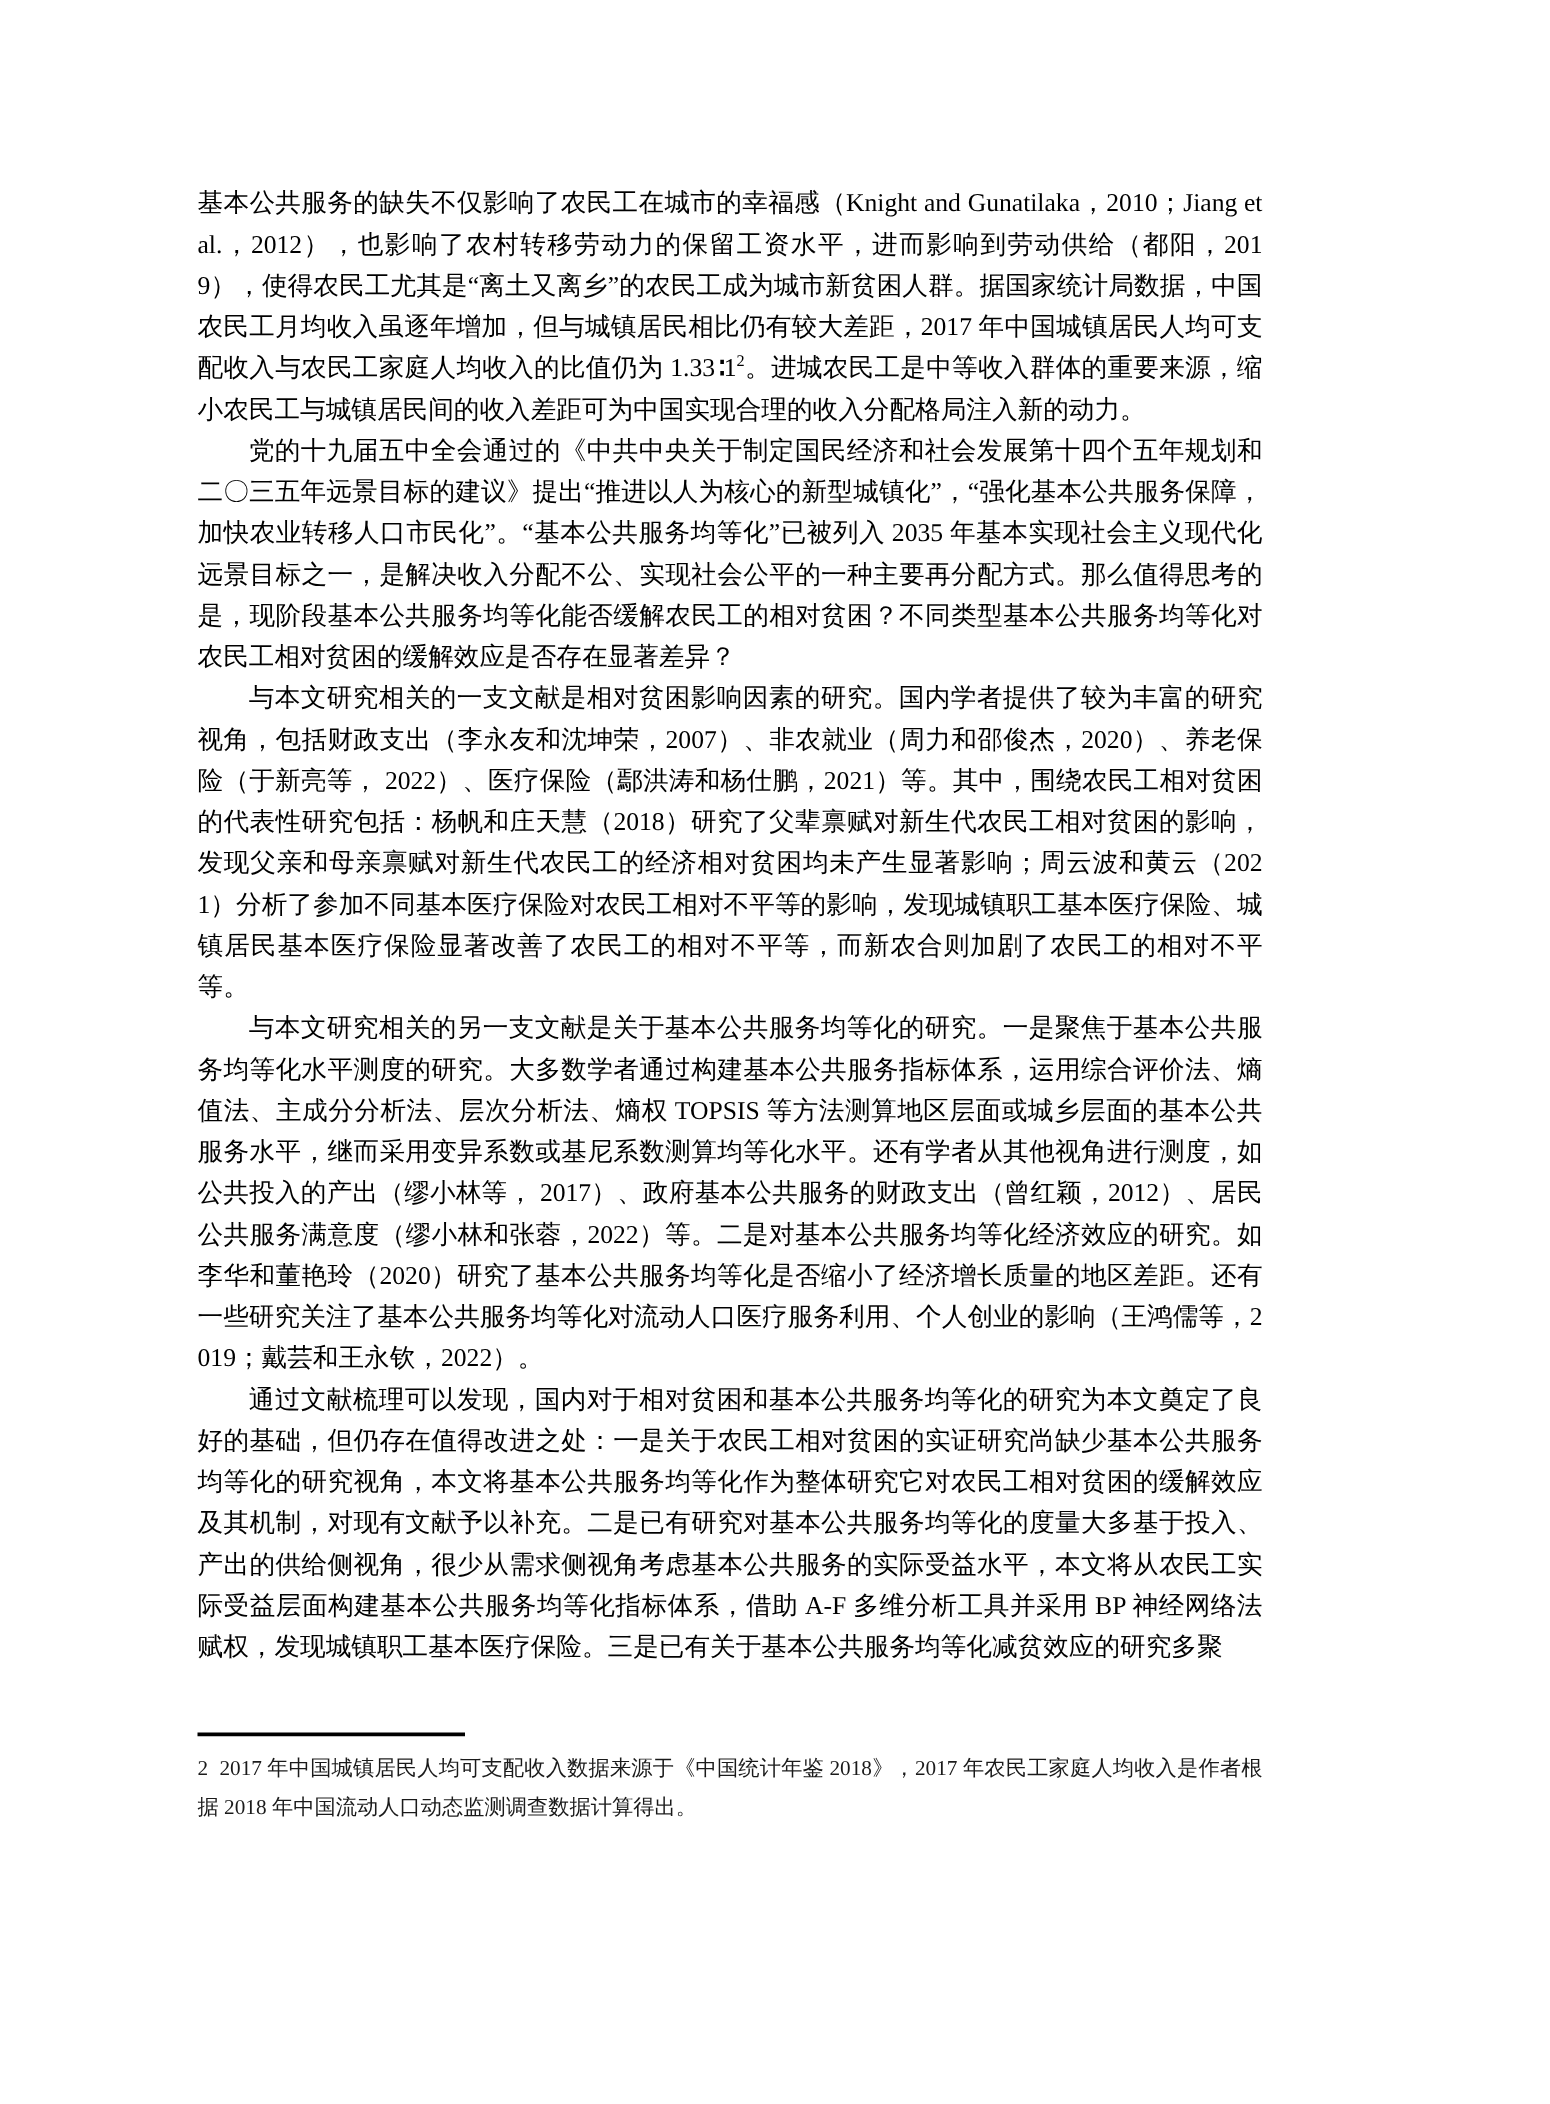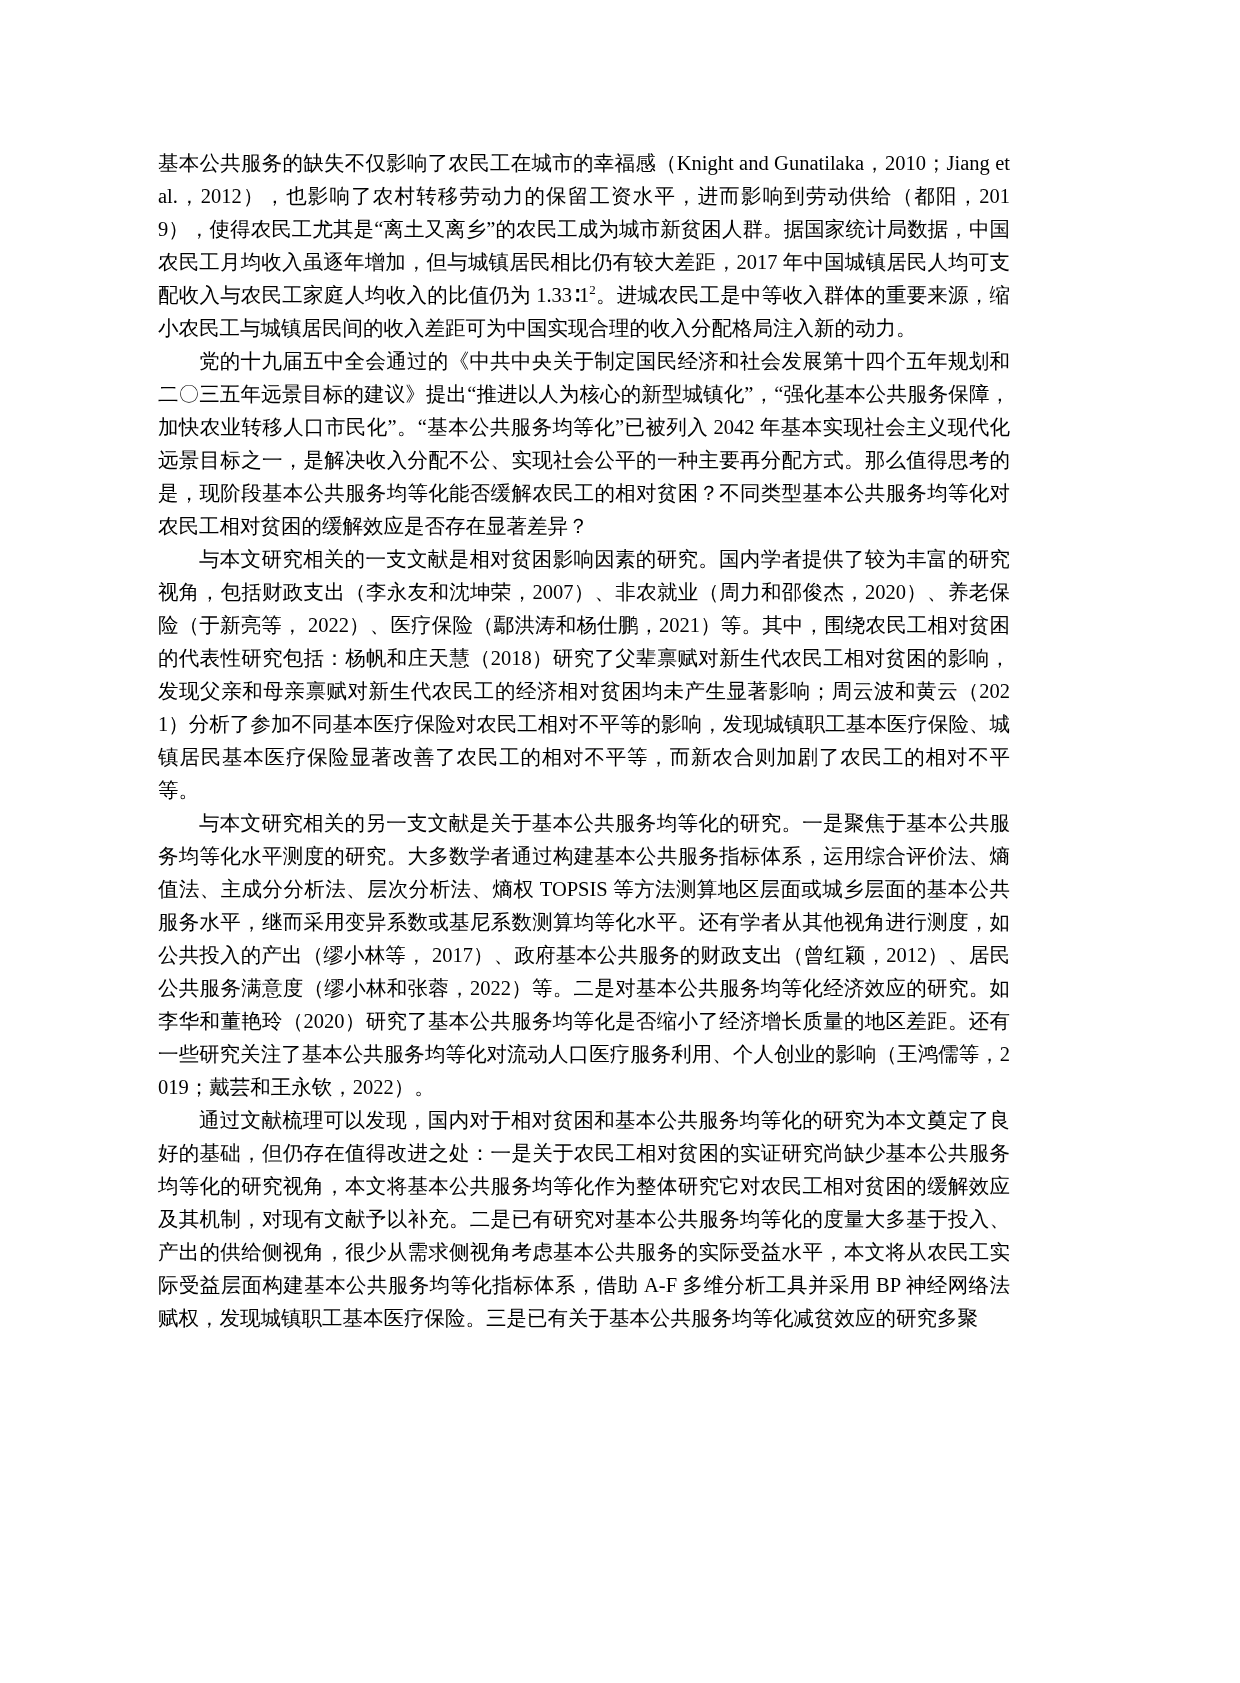--- a/index.html
+++ b/index.html
@@ -53,24 +53,28 @@
 </style>
 </head>
 <body>
 
 <div class="page">
 
   <div class="content">
 
     <p class="para"><span>基本公共服务的缺失不仅影响了农民工在城市的幸福感（Knight and Gunatilaka，2010；Jiang et al.，2012），也影响了农村转移劳动力的保留工资水平，进而影响到劳动供给（都阳，2019），使得农民工尤其是“离土又离乡”的农民工成为城市新贫困人群。据国家统计局数据，中国农民工月均收入虽逐年增加，但与城镇居民相比仍有较大差距，2017 年中国城镇居民人均可支配收入与农民工家庭人均收入的比值仍为 1.33∶1</span><sup class="fnref">2</sup><span>。进城农民工是中等收入群体的重要来源，缩小农民工与城镇居民间的收入差距可为中国实现合理的收入分配格局注入新的动力。</span></p>
 
-    <p class="para indent">党的十九届五中全会通过的《中共中央关于制定国民经济和社会发展第十四个五年规划和二〇三五年远景目标的建议》提出“推进以人为核心的新型城镇化”，“强化基本公共服务保障，加快农业转移人口市民化”。“基本公共服务均等化”已被列入 2042 年基本实现社会主义现代化远景目标之一，是解决收入分配不公、实现社会公平的一种主要再分配方式。那么值得思考的是，现阶段基本公共服务均等化能否缓解农民工的相对贫困？不同类型基本公共服务均等化对农民工相对贫困的缓解效应是否存在显著差异？</p>
+    <p class="para indent">党的十九届五中全会通过的《中共中央关于制定国民经济和社会发展第十四个五年规划和二〇三五年远景目标的建议》提出“推进以人为核心的新型城镇化”，“强化基本公共服务保障，加快农业转移人口市民化”。“基本公共服务均等化”已被列入 2035 年基本实现社会主义现代化远景目标之一，是解决收入分配不公、实现社会公平的一种主要再分配方式。那么值得思考的是，现阶段基本公共服务均等化能否缓解农民工的相对贫困？不同类型基本公共服务均等化对农民工相对贫困的缓解效应是否存在显著差异？</p>
 
     <p class="para indent">与本文研究相关的一支文献是相对贫困影响因素的研究。国内学者提供了较为丰富的研究视角，包括财政支出（李永友和沈坤荣，2007）、非农就业（周力和邵俊杰，2020）、养老保险（于新亮等， 2022）、医疗保险（鄢洪涛和杨仕鹏，2021）等。其中，围绕农民工相对贫困的代表性研究包括：杨帆和庄天慧（2018）研究了父辈禀赋对新生代农民工相对贫困的影响，发现父亲和母亲禀赋对新生代农民工的经济相对贫困均未产生显著影响；周云波和黄云（2021）分析了参加不同基本医疗保险对农民工相对不平等的影响，发现城镇职工基本医疗保险、城镇居民基本医疗保险显著改善了农民工的相对不平等，而新农合则加剧了农民工的相对不平等。</p>
 
     <p class="para indent">与本文研究相关的另一支文献是关于基本公共服务均等化的研究。一是聚焦于基本公共服务均等化水平测度的研究。大多数学者通过构建基本公共服务指标体系，运用综合评价法、熵值法、主成分分析法、层次分析法、熵权 TOPSIS 等方法测算地区层面或城乡层面的基本公共服务水平，继而采用变异系数或基尼系数测算均等化水平。还有学者从其他视角进行测度，如公共投入的产出（缪小林等， 2017）、政府基本公共服务的财政支出（曾红颖，2012）、居民公共服务满意度（缪小林和张蓉，2022）等。二是对基本公共服务均等化经济效应的研究。如李华和董艳玲（2020）研究了基本公共服务均等化是否缩小了经济增长质量的地区差距。还有一些研究关注了基本公共服务均等化对流动人口医疗服务利用、个人创业的影响（王鸿儒等，2019；戴芸和王永钦，2022）。</p>
 
     <p class="para indent">通过文献梳理可以发现，国内对于相对贫困和基本公共服务均等化的研究为本文奠定了良好的基础，但仍存在值得改进之处：一是关于农民工相对贫困的实证研究尚缺少基本公共服务均等化的研究视角，本文将基本公共服务均等化作为整体研究它对农民工相对贫困的缓解效应及其机制，对现有文献予以补充。二是已有研究对基本公共服务均等化的度量大多基于投入、产出的供给侧视角，很少从需求侧视角考虑基本公共服务的实际受益水平，本文将从农民工实际受益层面构建基本公共服务均等化指标体系，借助 A-F 多维分析工具并采用 BP 神经网络法赋权，发现城镇职工基本医疗保险。三是已有关于基本公共服务均等化减贫效应的研究多聚</p>
 
   </div>
 
+  <div class="footnote-area">
+    <div class="footnote-rule"></div>
+    <p class="footnote"><span class="fn-marker">2</span><span>2017 年中国城镇居民人均可支配收入数据来源于《中国统计年鉴 2018》，2017 年农民工家庭人均收入是作者根据 2018 年中国流动人口动态监测调查数据计算得出。</span></p>
+  </div>
 
 </div>
 
 </body></html>

